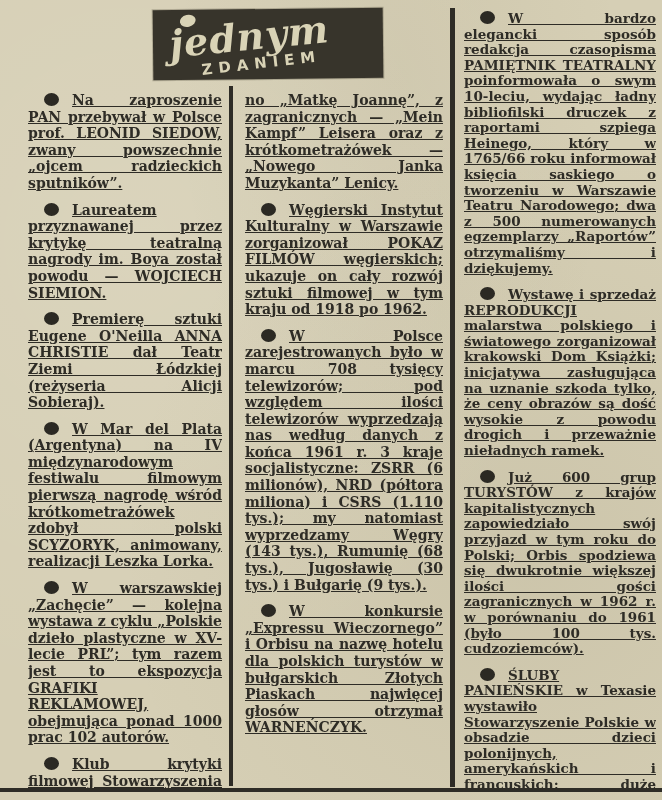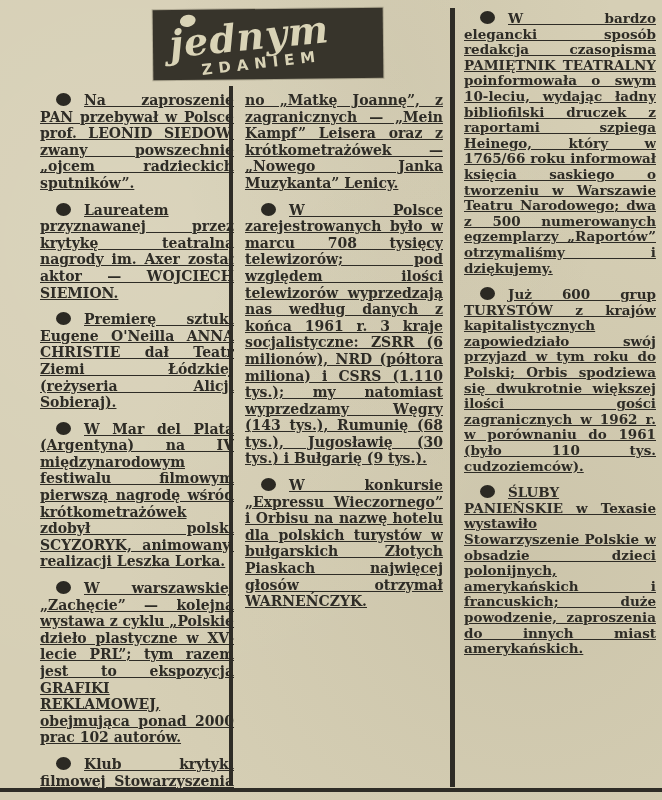--- a/index.html
+++ b/index.html
@@ -42,21 +42,21 @@
   .rule{position:absolute;background:#2e2c26;}
   .rule-v1{left:229px;top:86px;width:4px;height:700px;}
   .rule-v2{left:450px;top:8px;width:5px;height:779px;}
   .rule-h{left:0;top:788px;width:662px;height:4px;}
   
   .col{
     position:absolute;overflow:hidden;
     color:#2e2c26;font-weight:bold;text-align:justify;
     hyphens:auto;text-decoration:underline;-webkit-hyphens:auto;
   }
-  .col-1{left:40px;top:92px;width:194px;height:696px;font-size:14px;line-height:16.6px;}
+  .col-1{left:28px;top:92px;width:194px;height:696px;font-size:14px;line-height:16.6px;}
   .col-2{left:245px;top:92px;width:198px;height:696px;font-size:14px;line-height:16.6px;}
   .col-3{left:464px;top:10px;width:192px;height:778px;font-size:13.5px;line-height:15.6px;}
   .para{margin:0 0 10px 0;}
   .para.bulleted{text-indent:16px;}
   .bullet{
     display:inline-block;width:15px;height:13px;border-radius:50%;
     background:#2b2923;margin-right:13px;transform:translateY(1px);
   }
 </style>
 </head>
@@ -69,30 +69,32 @@
     <div class="script">jednym</div>
     <div class="caps">ZDANIEM</div>
   </div>
 
   <div class="rule rule-v1"></div>
   <div class="rule rule-v2"></div>
   <div class="rule rule-h"></div>
 
   <div class="col col-1">
       <p class="para bulleted"><span class="bullet"></span><span>Na zaproszenie PAN przebywał w Polsce prof. LEONID SIEDOW, zwany powszechnie „ojcem radzieckich sputników”.</span></p>
-      <p class="para bulleted"><span class="bullet"></span><span>Laureatem przyznawanej przez krytykę teatralną nagrody im. Axer został aktor — WOJCIECH SIEMION.</span></p>
+      <p class="para bulleted"><span class="bullet"></span><span>Laureatem przyznawanej przez krytykę teatralną nagrody im. Boya został powodu — WOJCIECH SIEMION.</span></p>
       <p class="para bulleted"><span class="bullet"></span><span>Premierę sztuki Eugene O'Neilla ANNA CHRISTIE dał Teatr Ziemi Łódzkiej (reżyseria Alicji Sobieraj).</span></p>
       <p class="para bulleted"><span class="bullet"></span><span>W Mar del Plata (Argentyna) na IV międzynarodowym festiwalu filmowym pierwszą nagrodę wśród krótkometrażówek zdobył polski SCYZORYK, animowany, realizacji Leszka Lorka.</span></p>
-      <p class="para bulleted"><span class="bullet"></span><span>W warszawskiej „Zachęcie” — kolejna wystawa z cyklu „Polskie dzieło plastyczne w XV-lecie PRL”; tym razem jest to ekspozycja GRAFIKI REKLAMOWEJ, obejmująca ponad 2000 prac 102 autorów.</span></p>
+      <p class="para bulleted"><span class="bullet"></span><span>W warszawskiej „Zachęcie” — kolejna wystawa z cyklu „Polskie dzieło plastyczne w XV-lecie PRL”; tym razem jest to ekspozycja GRAFIKI REKLAMOWEJ, obejmująca ponad 1000 prac 102 autorów.</span></p>
       <p class="para bulleted"><span class="bullet"></span><span>Klub krytyki filmowej Stowarzyszenia Dziennikarzy Polskich przyznał doroczne nagrody (SYRENKI) za najlepsze filmy wyświetlane na naszych ekranach w 1961 r.; z polskich filmów nagrodzo-</span></p>
     </div>
   <div class="col col-2">
       <p class="para"><span>no „Matkę Joannę”, z zagranicznych — „Mein Kampf” Leisera oraz z krótkometrażówek — „Nowego Janka Muzykanta” Lenicy.</span></p>
+      <p class="para bulleted"><span class="bullet"></span><span>Węgierski Instytut Kulturalny w Warszawie zorganizował POKAZ FILMÓW węgierskich; ukazuje on cały rozwój sztuki filmowej w tym kraju od 1918 po 1962.</span></p>
       <p class="para bulleted"><span class="bullet"></span><span>W Polsce zarejestrowanych było w marcu 708 tysięcy telewizorów; pod względem ilości telewizorów wyprzedzają nas według danych z końca 1961 r. 3 kraje socjalistyczne: ZSRR (6 milionów), NRD (półtora miliona) i CSRS (1.110 tys.); my natomiast wyprzedzamy Węgry (143 tys.), Rumunię (68 tys.), Jugosławię (30 tys.) i Bułgarię (9 tys.).</span></p>
       <p class="para bulleted"><span class="bullet"></span><span>W konkursie „Expressu Wieczornego” i Orbisu na nazwę hotelu dla polskich turystów w bułgarskich Złotych Piaskach najwięcej głosów otrzymał WARNEŃCZYK.</span></p>
     </div>
   <div class="col col-3">
       <p class="para bulleted"><span class="bullet"></span><span>W bardzo elegancki sposób redakcja czasopisma PAMIĘTNIK TEATRALNY poinformowała o swym 10-leciu, wydając ładny bibliofilski druczek z raportami szpiega Heinego, który w 1765/66 roku informował księcia saskiego o tworzeniu w Warszawie Teatru Narodowego; dwa z 500 numerowanych egzemplarzy „Raportów” otrzymaliśmy i dziękujemy.</span></p>
-      <p class="para bulleted"><span class="bullet"></span><span>Już 600 grup TURYSTÓW z krajów kapitalistycznych zapowiedziało swój przyjazd w tym roku do Polski; Orbis spodziewa się dwukrotnie większej ilości gości zagranicznych w 1962 r. w porównaniu do 1961 (było 110 tys. cudzoziemców).</span></p>
+      <p class="para bulleted"><span class="bullet"></span><span>Wystawę i sprzedaż REPRODUKCJI malarstwa polskiego i światowego zorganizował krakowski Dom Książki; inicjatywa zasługująca na uznanie szkoda tylko, że ceny obrazów są dość wysokie z powodu drogich i przeważnie nieładnych ramek.</span></p>
+      <p class="para bulleted"><span class="bullet"></span><span>Już 600 grup TURYSTÓW z krajów kapitalistycznych zapowiedziało swój przyjazd w tym roku do Polski; Orbis spodziewa się dwukrotnie większej ilości gości zagranicznych w 1962 r. w porównaniu do 1961 (było 100 tys. cudzoziemców).</span></p>
       <p class="para bulleted"><span class="bullet"></span><span>ŚLUBY PANIEŃSKIE w Texasie wystawiło Stowarzyszenie Polskie w obsadzie dzieci polonijnych, amerykańskich i francuskich; duże powodzenie, zaproszenia do innych miast amerykańskich.</span></p>
     </div>
 
 </div>
 
 </body></html>

